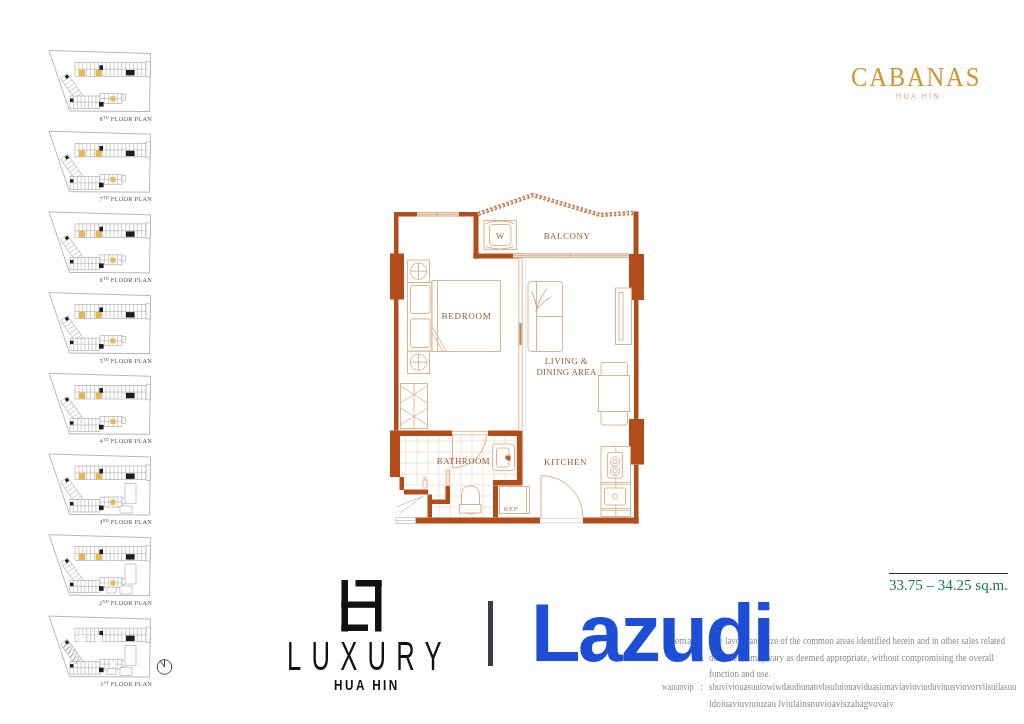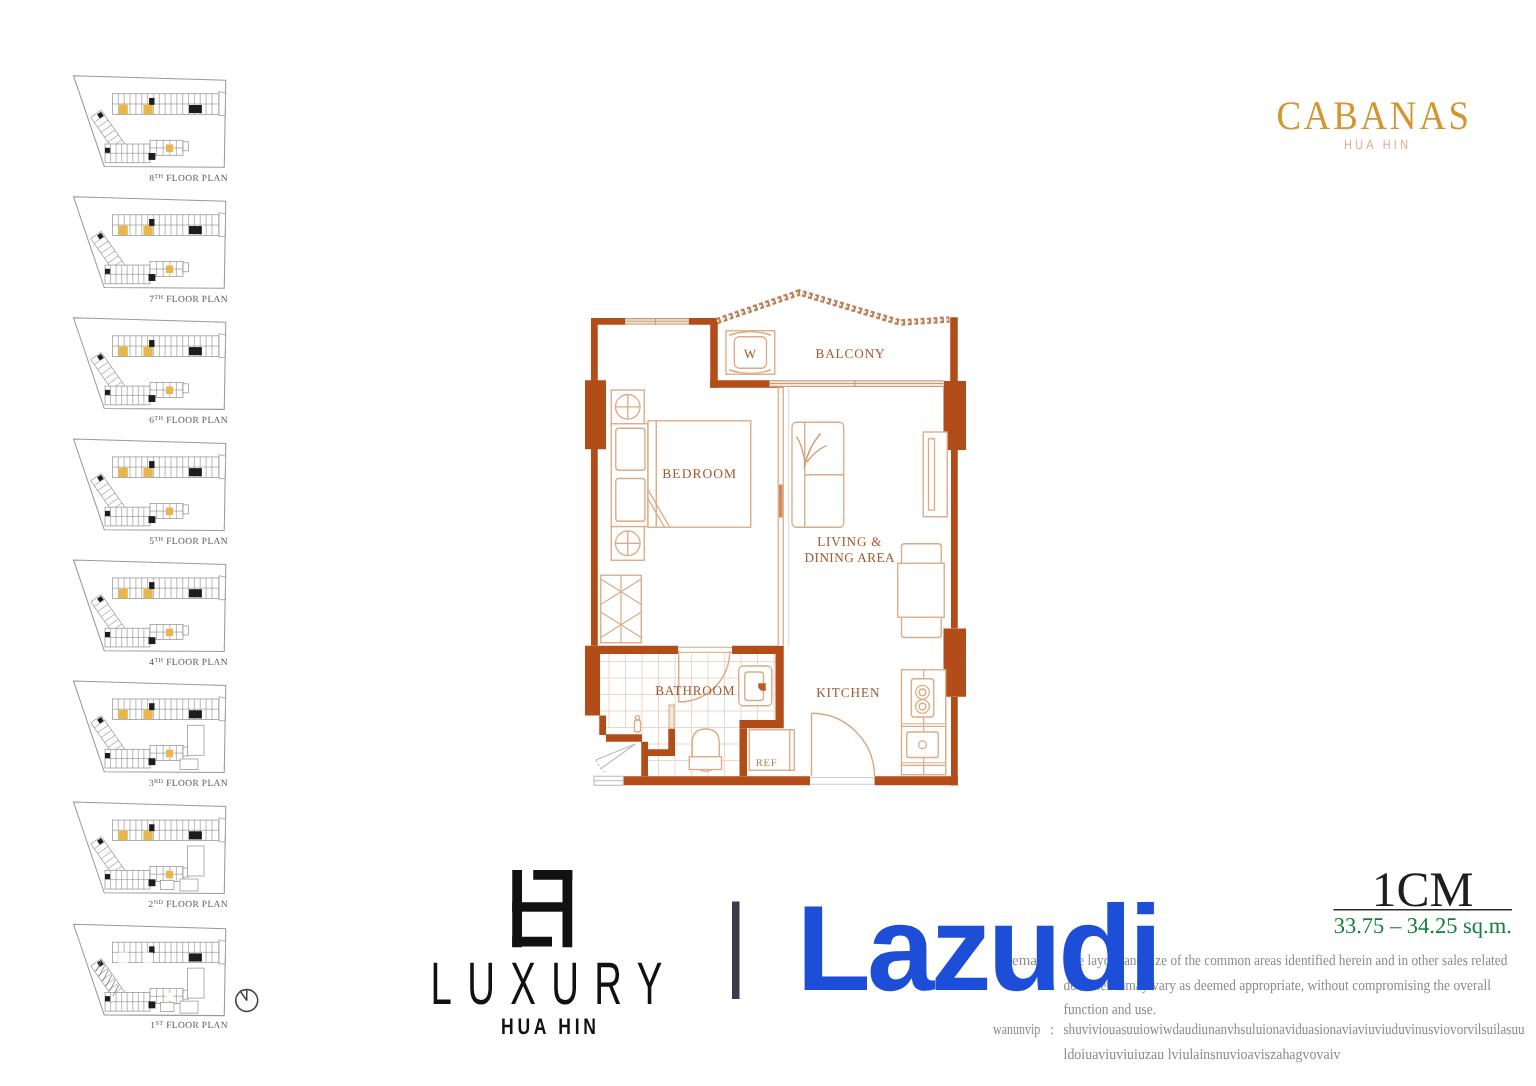--- a/index.html
+++ b/index.html
@@ -453,18 +453,17 @@
   <div class="abs" style="left:709px;top:635px;white-space:nowrap;transform:scaleX(0.885);transform-origin:0 0;">The layout and size of the common areas identified herein and in other sales related</div>
   <div class="abs" style="left:709px;top:652px;white-space:nowrap;transform:scaleX(0.9);transform-origin:0 0;">documents may vary as deemed appropriate, without compromising the overall</div>
   <div class="abs" style="left:709px;top:667.5px;white-space:nowrap;transform:scaleX(0.9);transform-origin:0 0;">function and use.</div>
   <div class="abs" style="left:662px;top:680.5px;white-space:nowrap;transform:scaleX(0.8);transform-origin:0 0;">wanunvip</div>
   <div class="abs" style="left:700px;top:680.5px;">:</div>
   <div class="abs" style="left:709px;top:680.5px;white-space:nowrap;transform:scaleX(0.877);transform-origin:0 0;">shuviviouasuuiowiwdaudiunanvhsuluionaviduasionaviaviuviuduvinusviovorvilsuilasuu</div>
   <div class="abs" style="left:709px;top:697.5px;white-space:nowrap;transform:scaleX(0.93);transform-origin:0 0;">ldoiuaviuviuiuzau lviulainsnuvioaviszahagvovaiv</div>
 </div>
 
 <div class="abs" style="left:889px;top:578px;width:119px;text-align:center;font-family:'Liberation Serif',serif;color:#1e1e1e;">
-  <div style="font-size:33px;line-height:1;">1CM</div>
   <div style="height:1.7px;background:#2a2a2a;margin-top:-5.5px;"></div>
   <div style="font-size:15px;margin-top:2.5px;color:#15803d;white-space:nowrap;">33.75 – 34.25 sq.m.</div>
 </div>
 
 <div class="abs" style="left:531px;top:587px;font-size:81px;font-weight:bold;color:#1d4ed8;letter-spacing:-2.5px;">Lazudi</div>
 
 </body></html>

